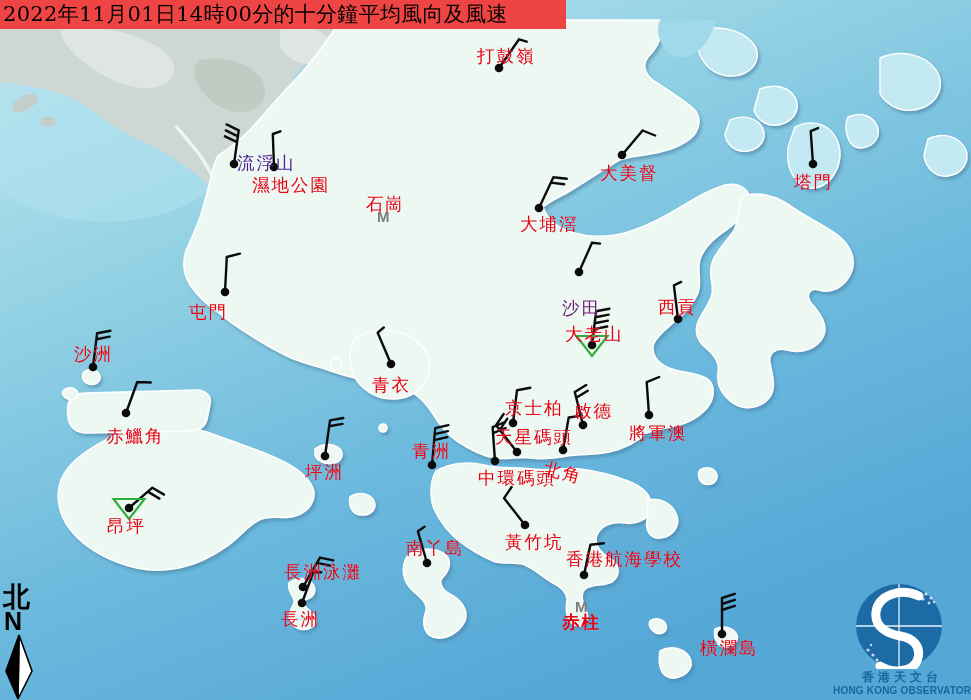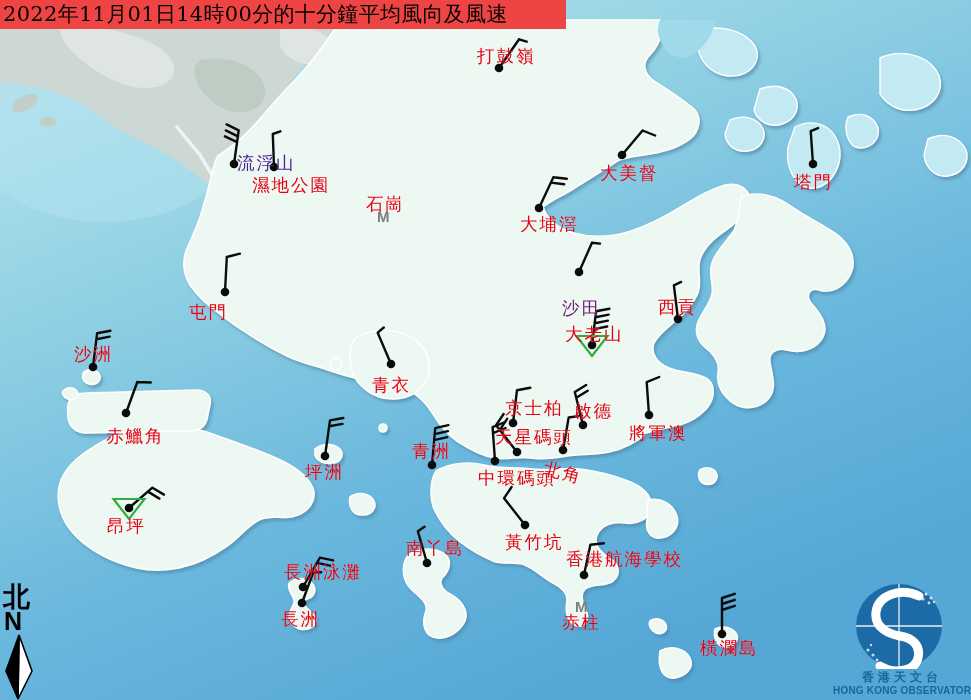--- a/index.html
+++ b/index.html
@@ -206,21 +206,21 @@
     <div class="station-label" style="left: 629px; top: 425px; color: rgb(230, 0, 18);">將軍澳</div>
     <div class="station-label" style="left: 412px; top: 443px; color: rgb(230, 0, 18);">青洲</div>
     <div class="station-label" style="left: 305px; top: 464px; color: rgb(230, 0, 18);">坪洲</div>
     <div class="station-label" style="left: 107px; top: 518px; color: rgb(230, 0, 18);">昂坪</div>
     <div class="station-label" style="left: 505px; top: 534px; color: rgb(230, 0, 18);">黃竹坑</div>
     <div class="station-label" style="left: 406px; top: 540px; color: rgb(230, 0, 18);">南丫島</div>
     <div class="station-label" style="left: 566px; top: 551px; color: rgb(230, 0, 18);">香港航海學校</div>
     <div class="station-label" style="left: 284px; top: 564px; color: rgb(230, 0, 18);">長洲泳灘</div>
     <div class="station-label" style="left: 281px; top: 611px; color: rgb(230, 0, 18);">長洲</div>
     <div class="m-label" style="left: 575px; top: 599px; color: rgb(125, 125, 125);">M</div>
-    <div class="station-label" style="left: 562px; top: 614px; color: rgb(230, 0, 18);">赤柱</div>
+    <div class="station-label" style="left: 562px; top: 614px; color: rgb(230, 0, 18); font-weight: bold;">赤柱</div>
     <div class="station-label" style="left: 700px; top: 640px; color: rgb(230, 0, 18);">橫瀾島</div>
   </div>
 
 <div id="title-band">2022年11月01日14時00分的十分鐘平均風向及風速</div>
 
 <div id="compass">
   <div class="zh">北</div>
   <div class="en">N</div>
   <svg width="36" height="68" viewBox="0 0 36 68">
     <polygon points="18,2 31,38 17,66" fill="#ffffff" stroke="#000000" stroke-width="1.6"></polygon>

